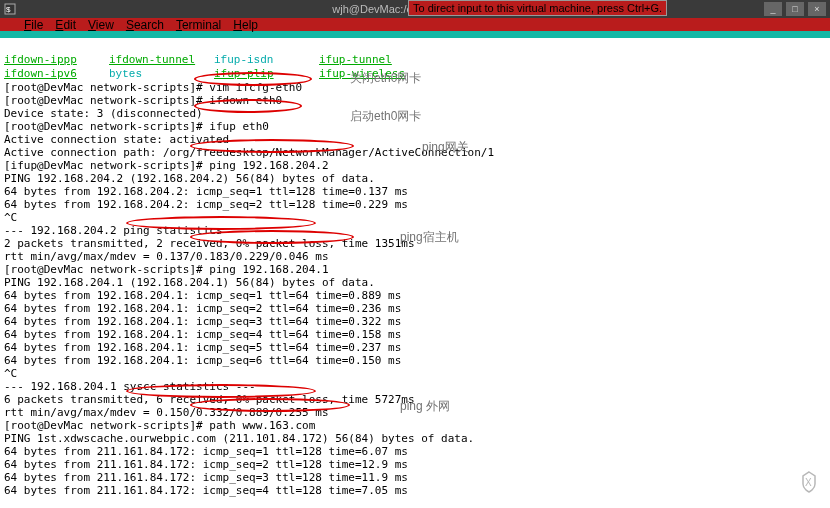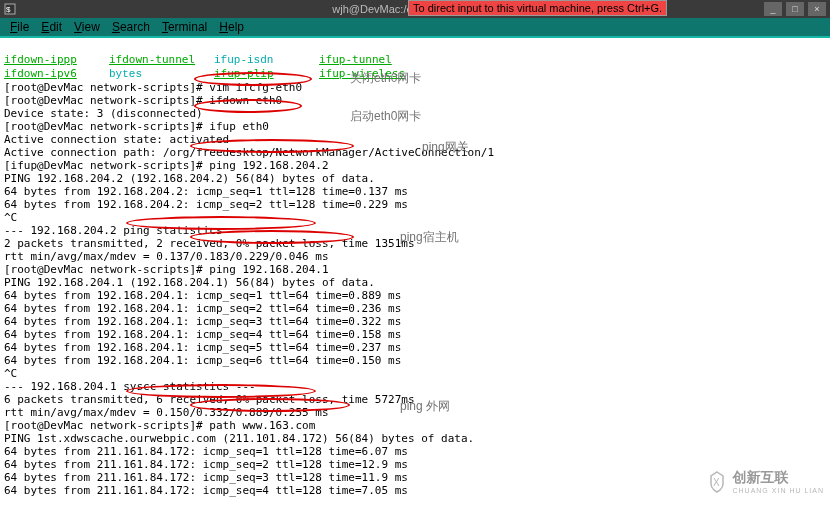--- a/index.html
+++ b/index.html
@@ -30,21 +30,21 @@
     }
     .title-bar .title-text {
       flex: 1;
       text-align: center;
       color: #bbb;
     }
     .title-bar .tooltip-box {
       position: absolute;
       left: 408px;
       top: 0;
-      background: #ef4444;
+      background: #b91c1c;
       border: 1px solid #999;
       font-size: 11px;
       color: #000;
       padding: 1px 4px;
       z-index: 10;
       white-space: nowrap;
     }
     .title-bar .win-controls {
       display: flex;
       gap: 4px;
@@ -54,28 +54,28 @@
       width: 18px;
       height: 14px;
       background: #666;
       color: #ddd;
       font-size: 9px;
       text-align: center;
       line-height: 14px;
       cursor: pointer;
     }
     .menu-bar {
-      border-bottom: 2px solid #14b8a6;
+      border-bottom: 7px solid #14b8a6;
       height: 20px;
       display: flex;
       align-items: center;
       font-family: sans-serif;
       font-size: 12px;
-      padding: 0 4px;
-      background: #0f766e;
+      padding: 0 18px;
+      background: #b91c1c;
     }
     .menu-item {
       padding: 0 6px;
       cursor: pointer;
     }
     .menu-item u { text-decoration: underline; }
     .terminal {
       padding: 2px 4px;
       line-height: 13px;
       font-size: 11px;
@@ -190,17 +190,13 @@
   <span class="annotation" style="top:103px;left:422px;">ping网关</span>
   <span class="annotation" style="top:193px;left:400px;">ping宿主机</span>
   <span class="annotation" style="top:362px;left:400px;">ping 外网</span>
 </div>
 
 <div class="watermark">
   <svg width="24" height="24">
     <path d="M12 2 L18 6 L18 14 C18 19 12 22 12 22 C12 22 6 19 6 14 L6 6 Z" fill="none" stroke="#888" stroke-width="1.5"></path>
     <text x="8" y="16" font-size="10" fill="#888">X</text>
   </svg>
-  <div>
-    <span class="wm-cn">创新互联</span>
-    <span class="wm-en">CHUANG XIN HU LIAN</span>
-  </div>
 </div>
 
 </body></html>

